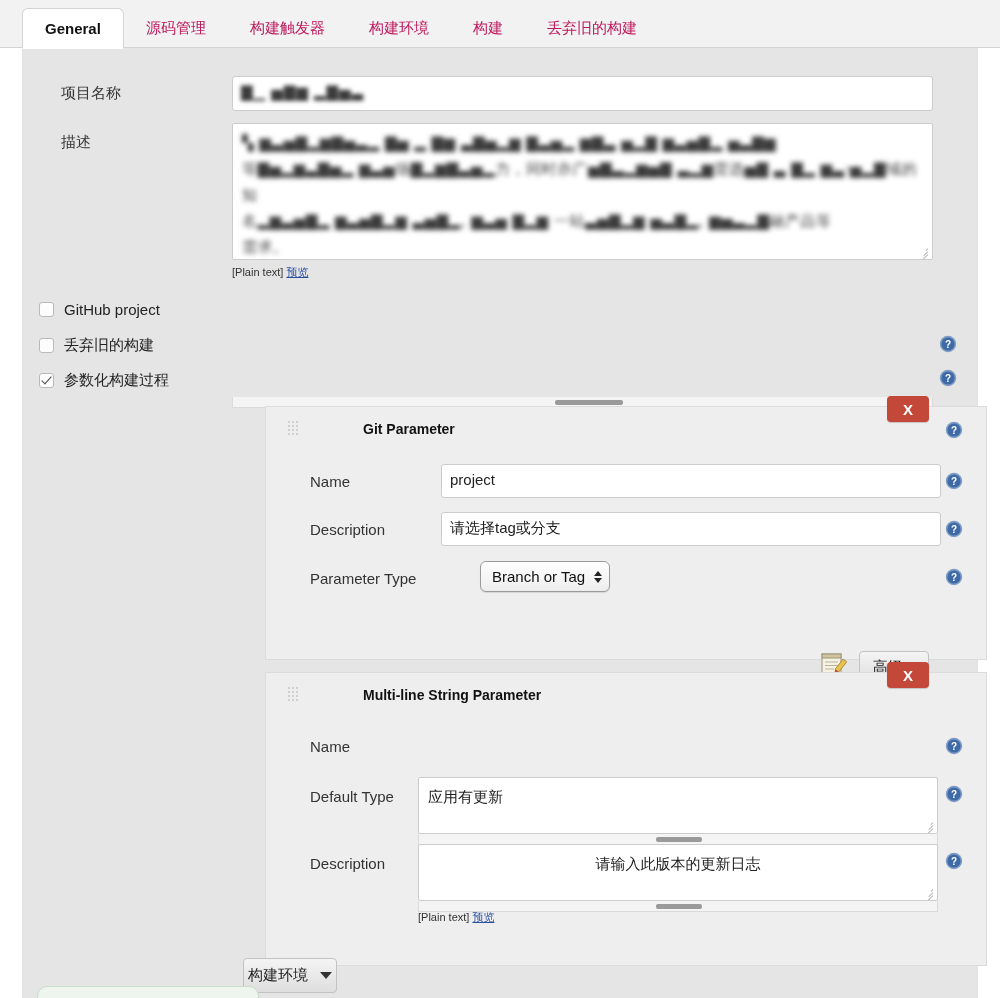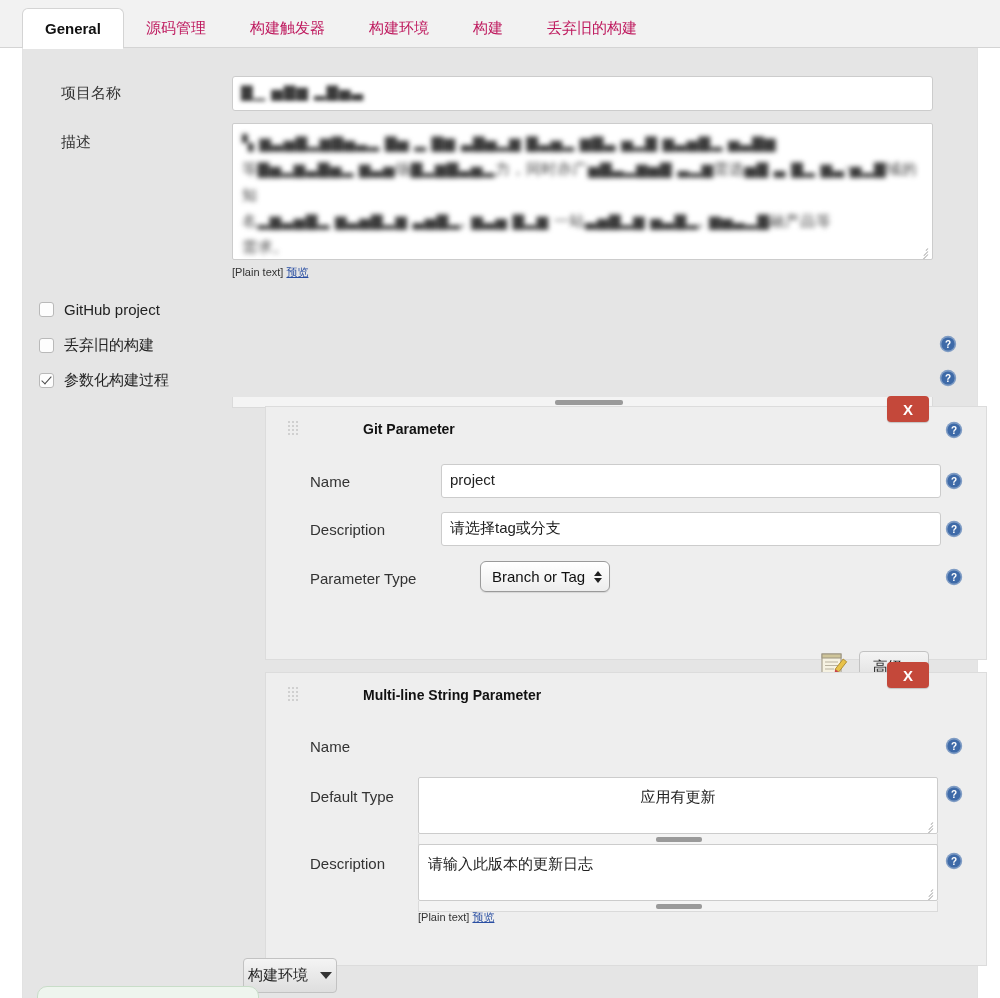--- a/index.html
+++ b/index.html
@@ -352,34 +352,34 @@
           </svg>
         </span>
         <span class="ptitle">Multi-line String Parameter</span>
       </div>
 
       <div class="xbtn" style="left:621px; top:-11px;">X</div>
 
       <div class="lbl" style="position:absolute; left:44px; top:65px;">Name</div>
 
       <div class="lbl" style="position:absolute; left:44px; top:115px;">Default Type</div>
-      <div class="tarea" style="position:absolute; left:152px; top:104px; width:520px; height:57px;text-align:center;">
+      <div class="tarea" style="position:absolute; left:152px; top:104px; width:520px; height:57px;">
         <span>应用有更新</span>
         <span class="grip">
             <i></i>
             <i></i>
             <i></i>
           </span>
       </div>
       <div class="hscroll" style="position:absolute; left:152px; top:161px; width:520px;">
         <div class="thumb" style="left:237px; width:46px;"></div>
       </div>
 
       <div class="lbl" style="position:absolute; left:44px; top:182px;">Description</div>
-      <div class="tarea" style="position:absolute; left:152px; top:171px; width:520px; height:57px;">
+      <div class="tarea" style="position:absolute; left:152px; top:171px; width:520px; height:57px;text-align:center;">
         <span>请输入此版本的更新日志</span>
         <span class="grip">
             <i></i>
             <i></i>
             <i></i>
           </span>
       </div>
       <div class="hscroll" style="position:absolute; left:152px; top:228px; width:520px;">
         <div class="thumb" style="left:237px; width:46px;"></div>
       </div>

